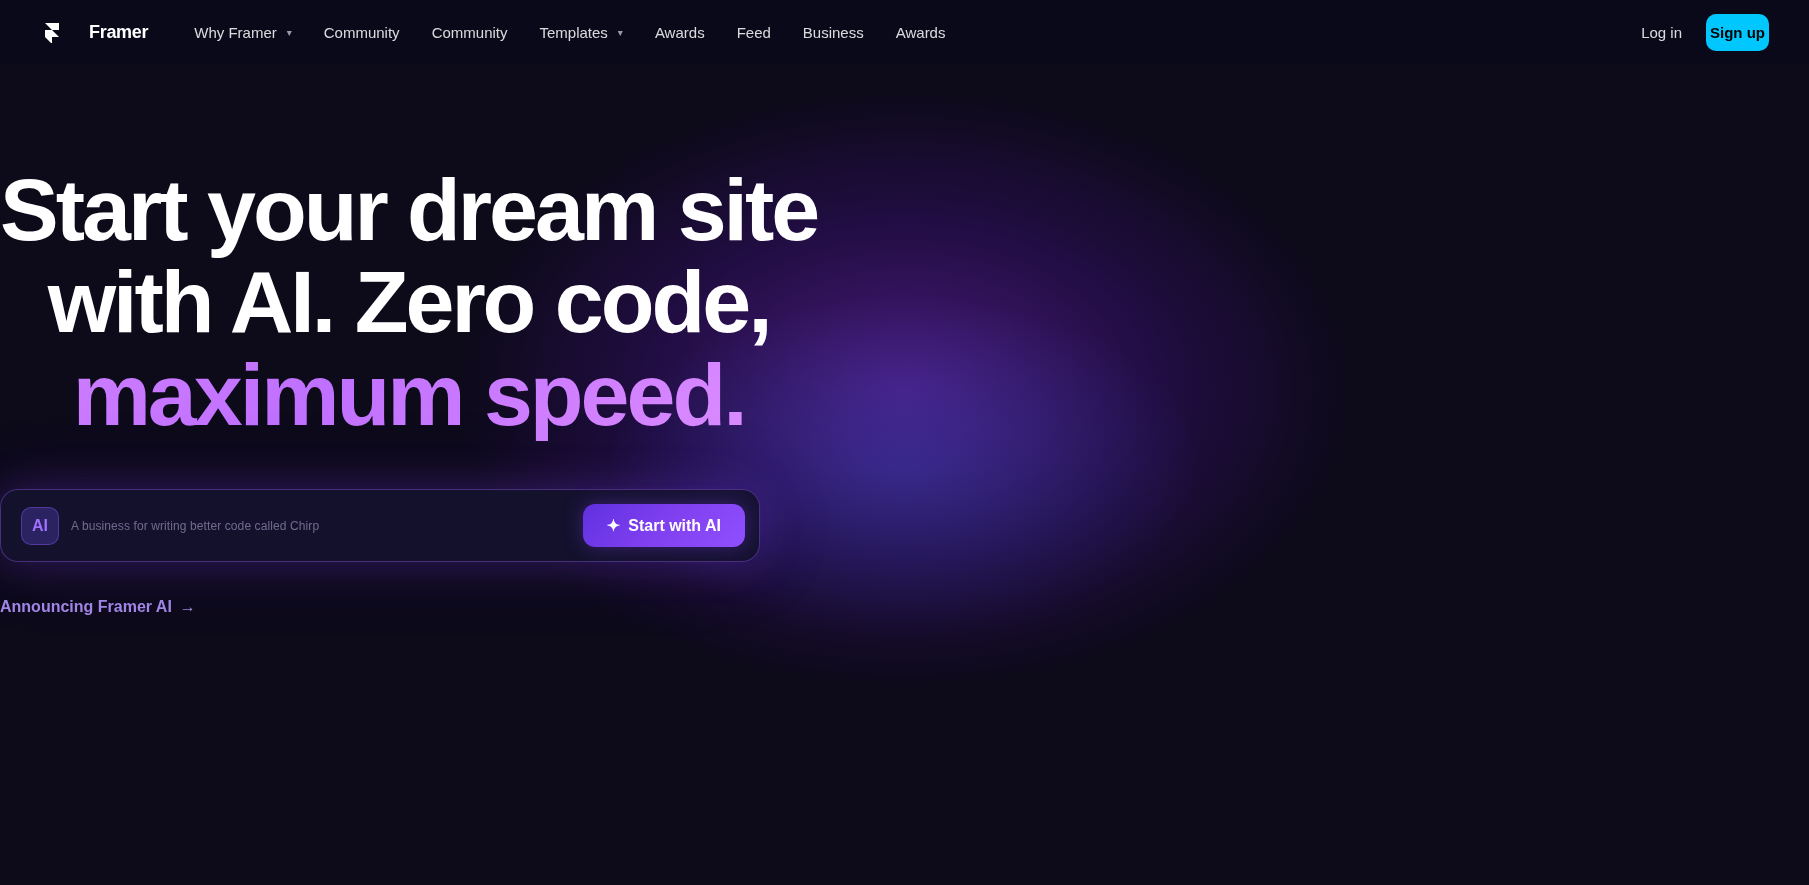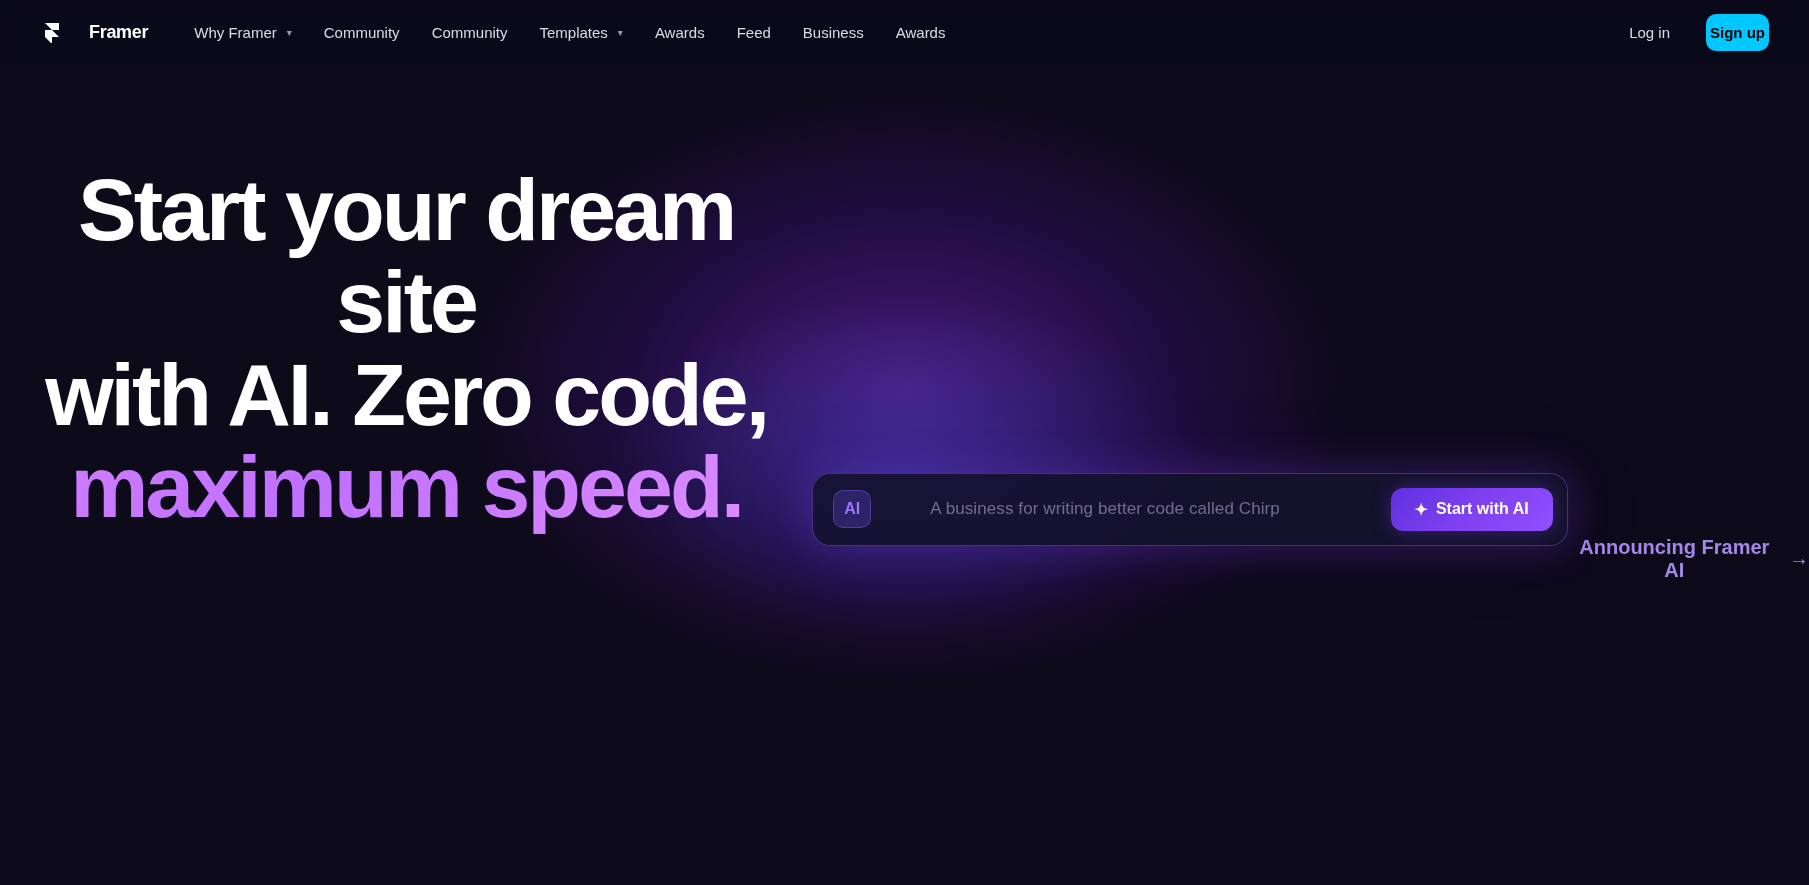--- a/index.html
+++ b/index.html
@@ -109,21 +109,21 @@
     }
 
     .chevron {
       font-size: 10px;
       opacity: 0.7;
     }
 
     .nav-right {
       display: flex;
       align-items: center;
-      gap: 20px;
+      gap: 8px;
       justify-content: center;
     }
 
     .btn-login {
       color: rgba(255,255,255,0.85);
       text-decoration: none;
       font-size: 15px;
       font-weight: 500;
       padding: 8px 16px;
       border-radius: 8px;
@@ -139,22 +139,22 @@
       border-radius: 10px;
       text-decoration: none;
       transition: opacity 0.2s;
     }
 
     
     .hero {
       position: relative;
       z-index: 5;
       display: flex;
-      flex-direction: row;
-      align-items: flex-end;
+      flex-direction: column;
+      align-items: flex-start;
       justify-content: center;
       padding-top: 100px;
       text-align: center;
     }
 
     .hero-title {
       font-size: 88px;
       font-weight: 800;
       line-height: 1.05;
       letter-spacing: -3px;
@@ -211,25 +211,24 @@
       font-size: 16px;
       font-weight: 700;
       color: #a070ff;
     }
 
     .ai-input-field {
       flex: 1;
       background: transparent;
       border: none;
       outline: none;
-      font-size: 17px;
+      font-size: 12px;
       color: rgba(200, 190, 230, 0.7);
       font-family: inherit;
       letter-spacing: 0.1px;
-      margin-left: 47px;
     }
 
     .ai-input-field::placeholder {
       color: rgba(180, 165, 210, 0.6);
     }
 
     .btn-start-ai {
       background: linear-gradient(135deg, #6030e0 0%, #8040f0 50%, #9050ff 100%);
       color: #fff;
       font-size: 16px;
@@ -246,21 +245,21 @@
       box-shadow: 0 0 20px rgba(120, 60, 220, 0.4);
     }
 
     .sparkle {
       font-size: 16px;
     }
 
     
     .announcing-link {
       color: rgba(180, 150, 255, 0.9);
-      font-size: 20px;
+      font-size: 16px;
       font-weight: 600;
       text-decoration: none;
       display: flex;
       align-items: center;
       gap: 8px;
       transition: color 0.2s;
     }
   </style>
 </head>
 <body>

